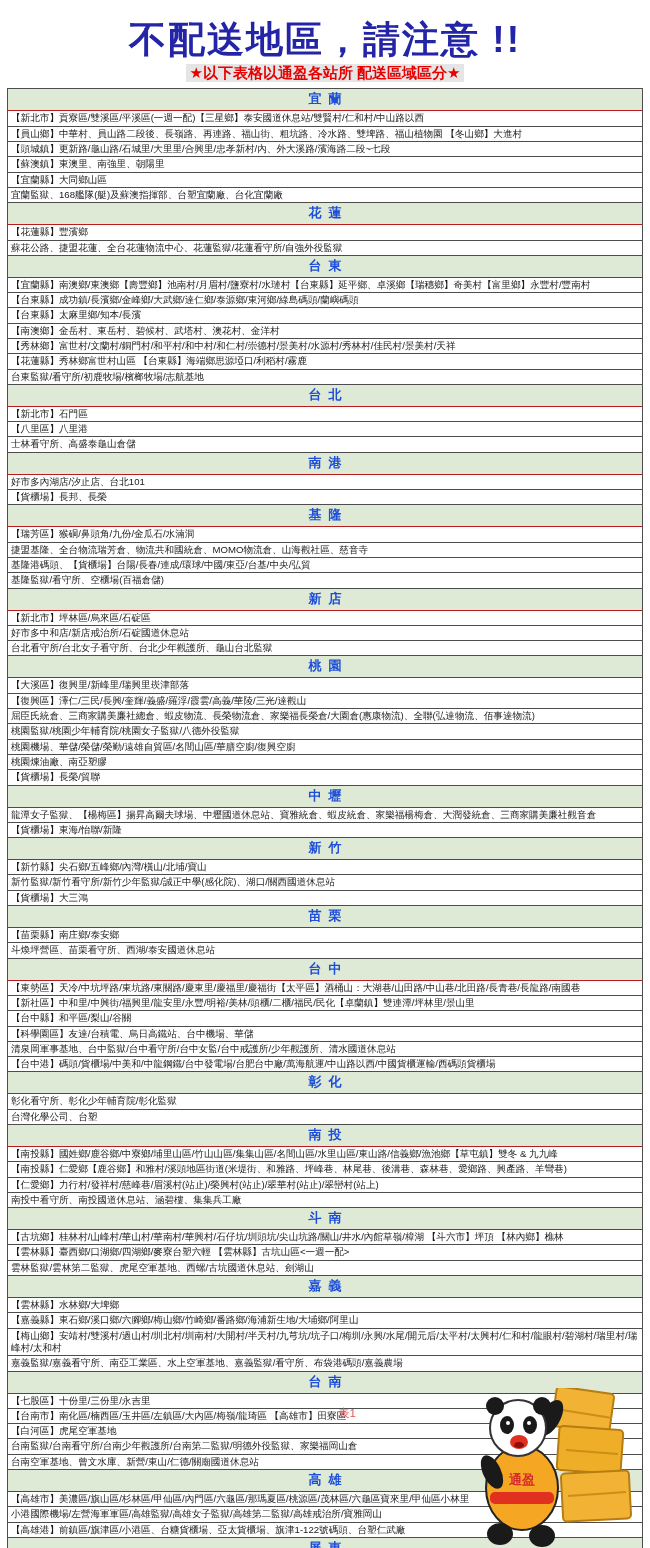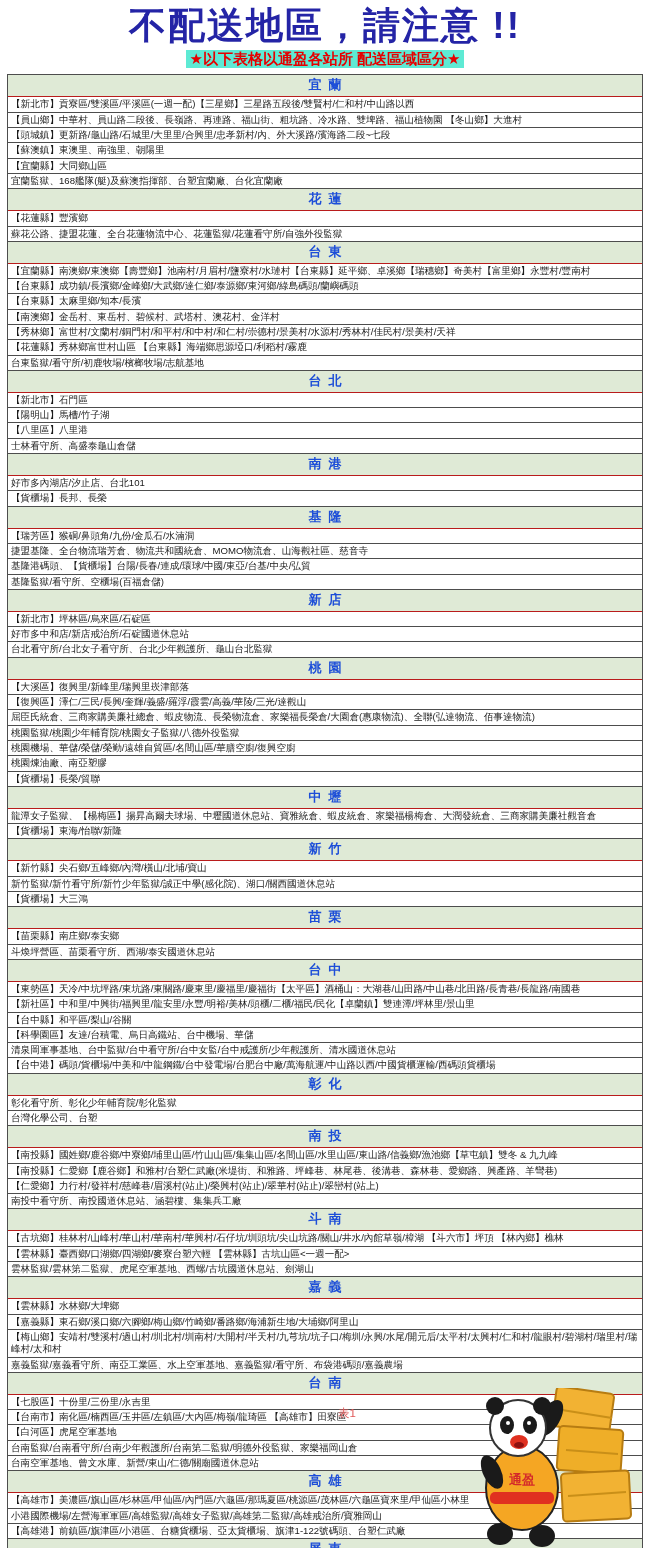--- a/index.html
+++ b/index.html
@@ -2,25 +2,25 @@
 <html><head>
 <meta charset="utf-8">
 <style>
   html,body{margin:0;padding:0;}
   body{
     width:650px;height:1548px;position:relative;background:#ffffff;
     font-family:"Liberation Sans","DejaVu Sans",sans-serif;overflow:hidden;
   }
   .page-title{
     text-align:center;color:#2424a6;font-weight:bold;font-size:37px;
-    margin-top:6px;letter-spacing:2px;line-height:1.1;
+    margin-top:20px;letter-spacing:2px;line-height:1.1;
   }
   .subtitle-wrap{text-align:center;margin-top:3px;}
   .page-subtitle{
-    display:inline-block;background:#5eead4;color:#e60000;font-weight:bold;
+    display:inline-block;background:#e5e5e5;color:#e60000;font-weight:bold;
     font-size:15px;padding:0 3px;line-height:1.25;
   }
   .region-table{
     margin:6px 7px 0 7px;border:1px solid #4d4d4d;border-bottom:none;
   }
   .sec-header{
     background:#dfead6;color:#1d4ed8;font-weight:bold;text-align:center;
     font-size:13px;letter-spacing:7px;padding:1px 0 2px 7px;
     border-bottom:1px solid #b91c1c;
   }
@@ -37,40 +37,39 @@
 <body>
 
 <div class="page-title">不配送地區，請注意 !!</div>
 
 <div class="subtitle-wrap">
   <span class="page-subtitle">★以下表格以通盈各站所 配送區域區分★</span>
 </div>
 
 <div class="region-table">
     <div class="sec-header">宜蘭</div>
-    <div class="sec-row">【新北市】貢寮區/雙溪區/平溪區(一週一配)【三星鄉】三星路五段後/雙賢村/仁和村/中山路以西</div>
+    <div class="sec-row">【新北市】貢寮區/雙溪區/平溪區(一週一配)【三星鄉】泰安國道休息站/雙賢村/仁和村/中山路以西</div>
     <div class="sec-row">【員山鄉】中華村、員山路二段後、長嶺路、再連路、福山街、粗坑路、冷水路、雙埤路、福山植物園 【冬山鄉】大進村</div>
     <div class="sec-row">【頭城鎮】更新路/龜山路/石城里/大里里/合興里/忠孝新村/內、外大溪路/濱海路二段~七段</div>
     <div class="sec-row">【蘇澳鎮】東澳里、南強里、朝陽里</div>
     <div class="sec-row">【宜蘭縣】大同鄉山區</div>
     <div class="sec-row">宜蘭監獄、168艦隊(艇)及蘇澳指揮部、台塑宜蘭廠、台化宜蘭廠</div>
     <div class="sec-header">花蓮</div>
     <div class="sec-row">【花蓮縣】豐濱鄉</div>
     <div class="sec-row">蘇花公路、捷盟花蓮、全台花蓮物流中心、花蓮監獄/花蓮看守所/自強外役監獄</div>
     <div class="sec-header">台東</div>
     <div class="sec-row">【宜蘭縣】南澳鄉/東澳鄉【壽豐鄉】池南村/月眉村/鹽寮村/水璉村【台東縣】延平鄉、卓溪鄉【瑞穗鄉】奇美村【富里鄉】永豐村/豐南村</div>
     <div class="sec-row">【台東縣】成功鎮/長濱鄉/金峰鄉/大武鄉/達仁鄉/泰源鄉/東河鄉/綠島碼頭/蘭嶼碼頭</div>
     <div class="sec-row">【台東縣】太麻里鄉/知本/長濱</div>
     <div class="sec-row">【南澳鄉】金岳村、東岳村、碧候村、武塔村、澳花村、金洋村</div>
     <div class="sec-row">【秀林鄉】富世村/文蘭村/銅門村/和平村/和中村/和仁村/崇德村/景美村/水源村/秀林村/佳民村/景美村/天祥</div>
     <div class="sec-row">【花蓮縣】秀林鄉富世村山區 【台東縣】海端鄉思源埡口/利稻村/霧鹿</div>
     <div class="sec-row">台東監獄/看守所/初鹿牧場/檳榔牧場/志航基地</div>
     <div class="sec-header">台北</div>
     <div class="sec-row">【新北市】石門區</div>
-    <div class="sec-row">【陽明山】馬槽/竹子湖</div>
     <div class="sec-row">【八里區】八里港</div>
     <div class="sec-row">士林看守所、高盛泰龜山倉儲</div>
     <div class="sec-header">南港</div>
     <div class="sec-row">好市多內湖店/汐止店、台北101</div>
     <div class="sec-row">【貨櫃場】長邦、長榮</div>
     <div class="sec-header">基隆</div>
     <div class="sec-row">【瑞芳區】猴硐/鼻頭角/九份/金瓜石/水湳洞</div>
     <div class="sec-row">捷盟基隆、全台物流瑞芳倉、物流共和國統倉、MOMO物流倉、山海觀社區、慈音寺</div>
     <div class="sec-row">基隆港碼頭、【貨櫃場】台陽/長春/連成/環球/中國/東亞/台基/中央/弘貿</div>
     <div class="sec-row">基隆監獄/看守所、空櫃場(百福倉儲)</div>
@@ -101,21 +100,21 @@
     <div class="sec-row">【新社區】中和里/中興街/福興里/龍安里/永豐/明裕/美林/頭櫃/二櫃/福民/民化【卓蘭鎮】雙連潭/坪林里/景山里</div>
     <div class="sec-row">【台中縣】和平區/梨山/谷關</div>
     <div class="sec-row">【科學園區】友達/台積電、烏日高鐵站、台中機場、華儲</div>
     <div class="sec-row">清泉岡軍事基地、台中監獄/台中看守所/台中女監/台中戒護所/少年觀護所、清水國道休息站</div>
     <div class="sec-row">【台中港】碼頭/貨櫃場/中美和/中龍鋼鐵/台中發電場/台肥台中廠/萬海航運/中山路以西/中國貨櫃運輸/西碼頭貨櫃場</div>
     <div class="sec-header">彰化</div>
     <div class="sec-row">彰化看守所、彰化少年輔育院/彰化監獄</div>
     <div class="sec-row">台灣化學公司、台塑</div>
     <div class="sec-header">南投</div>
     <div class="sec-row">【南投縣】國姓鄉/鹿谷鄉/中寮鄉/埔里山區/竹山山區/集集山區/名間山區/水里山區/東山路/信義鄉/漁池鄉【草屯鎮】雙冬 &amp; 九九峰</div>
-    <div class="sec-row">【南投縣】仁愛鄉【鹿谷鄉】和雅村/台塑仁武廠(米堤街、和雅路、坪峰巷、林尾巷、後溝巷、森林巷、愛鄉路、興產路、羊彎巷)</div>
+    <div class="sec-row">【南投縣】仁愛鄉【鹿谷鄉】和雅村/溪頭地區街道(米堤街、和雅路、坪峰巷、林尾巷、後溝巷、森林巷、愛鄉路、興產路、羊彎巷)</div>
     <div class="sec-row">【仁愛鄉】力行村/發祥村/慈峰巷/眉溪村(站止)/榮興村(站止)/翠華村(站止)/翠巒村(站上)</div>
     <div class="sec-row">南投中看守所、南投國道休息站、涵碧樓、集集兵工廠</div>
     <div class="sec-header">斗南</div>
     <div class="sec-row">【古坑鄉】桂林村/山峰村/華山村/華南村/華興村/石仔坑/圳頭坑/尖山坑路/關山/井水/內館草嶺/樟湖 【斗六市】坪頂 【林內鄉】樵林</div>
     <div class="sec-row">【雲林縣】臺西鄉/口湖鄉/四湖鄉/麥寮台塑六輕 【雲林縣】古坑山區&lt;一週一配&gt;</div>
     <div class="sec-row">雲林監獄/雲林第二監獄、虎尾空軍基地、西螺/古坑國道休息站、劍湖山</div>
     <div class="sec-header">嘉義</div>
     <div class="sec-row">【雲林縣】水林鄉/大埤鄉</div>
     <div class="sec-row">【嘉義縣】東石鄉/溪口鄉/六腳鄉/梅山鄉/竹崎鄉/番路鄉/海浦新生地/大埔鄉/阿里山</div>
     <div class="sec-row">【梅山鄉】安靖村/雙溪村/過山村/圳北村/圳南村/大開村/半天村/九芎坑/坑子口/梅圳/永興/水尾/開元后/太平村/太興村/仁和村/龍眼村/碧湖村/瑞里村/瑞峰村/太和村</div>

